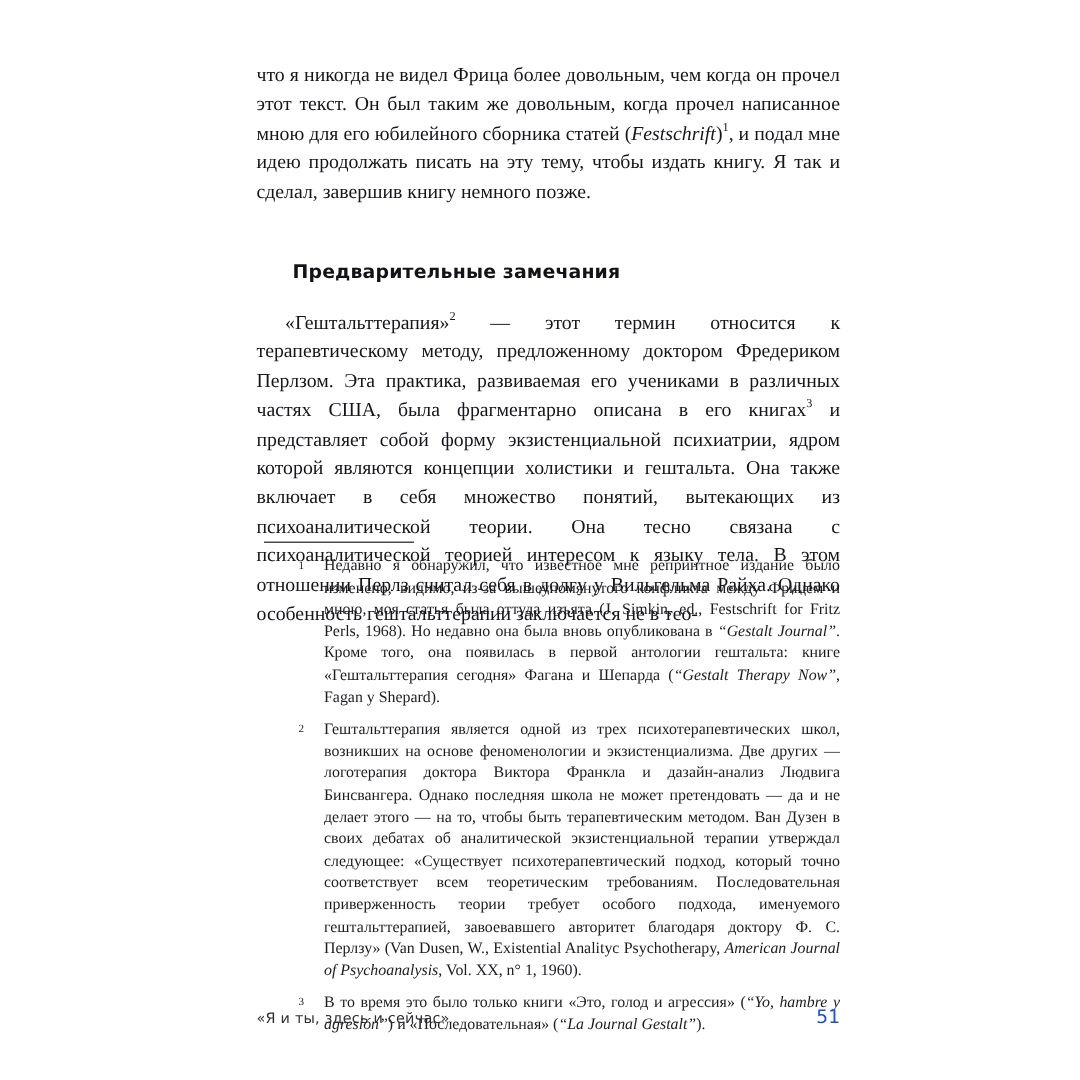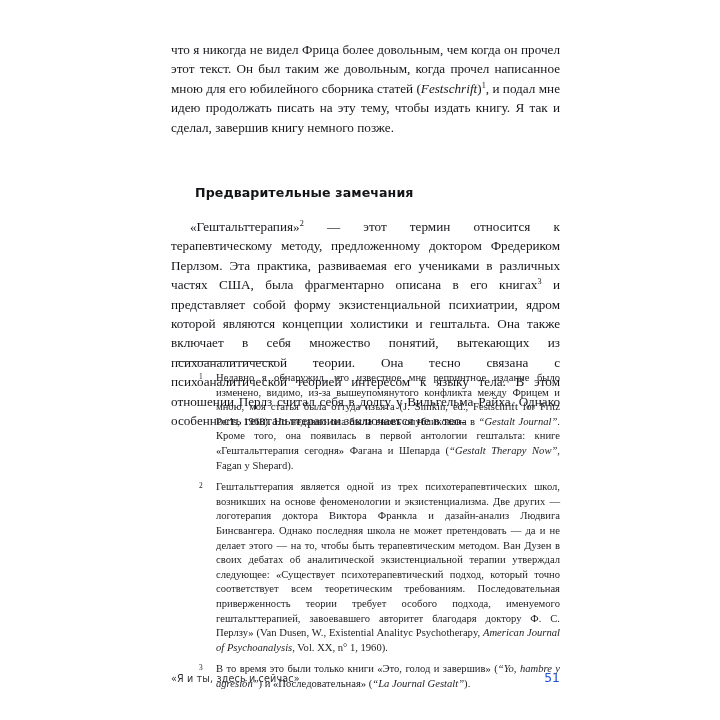--- a/index.html
+++ b/index.html
@@ -46,21 +46,21 @@
   .section-heading {
     font-family: "DejaVu Sans", "Liberation Sans", sans-serif;
     font-size: 12.6px;
     font-weight: bold;
     letter-spacing: 0.1px;
     color: #121316;
     margin: 0;
     padding: 0;
   }
   .heading-wrap {
-    margin-top: 48px;
+    margin-top: 36px;
     margin-bottom: 17px;
     padding-left: 24px;
   }
 
   .lead-para {
     text-indent: 19px;
   }
 
   
   .footnote-area {
@@ -147,21 +147,21 @@
 
     <div class="footnote">
       <span class="fn-marker">1</span><span>Недавно я обнаружил, что известное мне репринтное издание было изменено, видимо, из-за вышеупомянутого конфликта между Фрицем и мною, моя статья была оттуда изъята (J. Simkin, ed., Festschrift for Fritz Perls, 1968). Но недавно она была вновь опубликована в </span><i>“Gestalt Journal”</i><span>. Кроме того, она появилась в первой антологии гештальта: книге «Гештальттерапия сегодня» Фагана и Шепарда (</span><i>“Gestalt Therapy Now”</i><span>, Fagan y Shepard).</span>
     </div>
 
     <div class="footnote">
       <span class="fn-marker">2</span><span>Гештальттерапия является одной из трех психотерапевтических школ, возникших на основе феноменологии и экзистенциализма. Две других — логотерапия доктора Виктора Франкла и дазайн-анализ Людвига Бинсвангера. Однако последняя школа не может претендовать — да и не делает этого — на то, чтобы быть терапевтическим методом. Ван Дузен в своих дебатах об аналитической экзистенциальной терапии утверждал следующее: «Существует психотерапевтический подход, который точно соответствует всем теоретическим требованиям. Последовательная приверженность теории требует особого подхода, именуемого гештальттерапией, завоевавшего авторитет благодаря доктору Ф. С. Перлзу» (Van Dusen, W., Existential Analityc Psychotherapy, </span><i>American Journal of Psychoanalysis</i><span>, Vol. XX, n° 1, 1960).</span>
     </div>
 
     <div class="footnote">
-      <span class="fn-marker">3</span><span>В то время это были только книги «Это, голод и завершив» (</span><i>“Yo, hambre y agresión”</i><span>) и «Последовательная» (</span><i>“La Journal Gestalt”</i><span>).</span>
+      <span class="fn-marker">3</span><span>В то время это было только книги «Это, голод и агрессия» (</span><i>“Yo, hambre y agresión”</i><span>) и «Последовательная» (</span><i>“La Journal Gestalt”</i><span>).</span>
     </div>
 
   </div>
 
   <div class="footer">
     <div class="footer-title">«Я и ты, здесь и сейчас»</div>
     <div class="footer-pageno">51</div>
   </div>
 
 </div>

